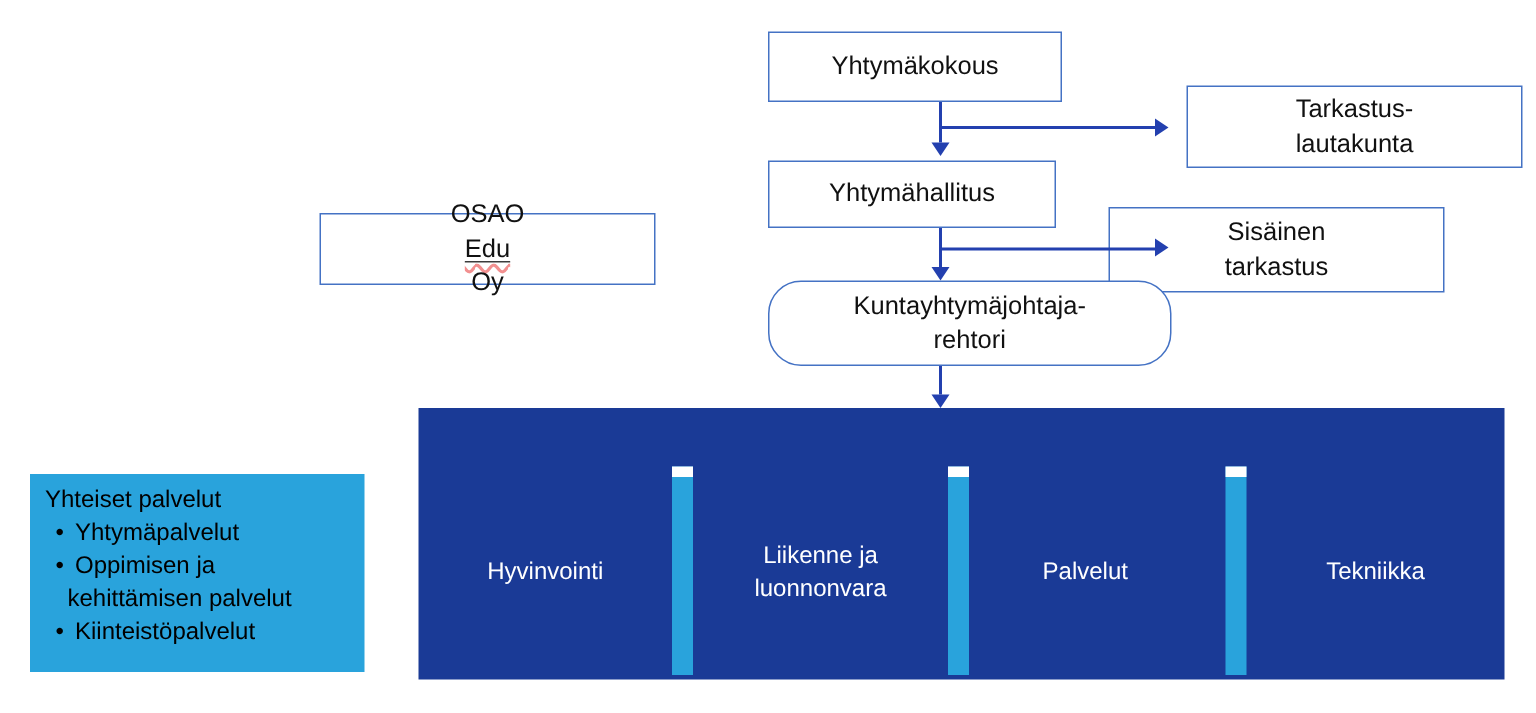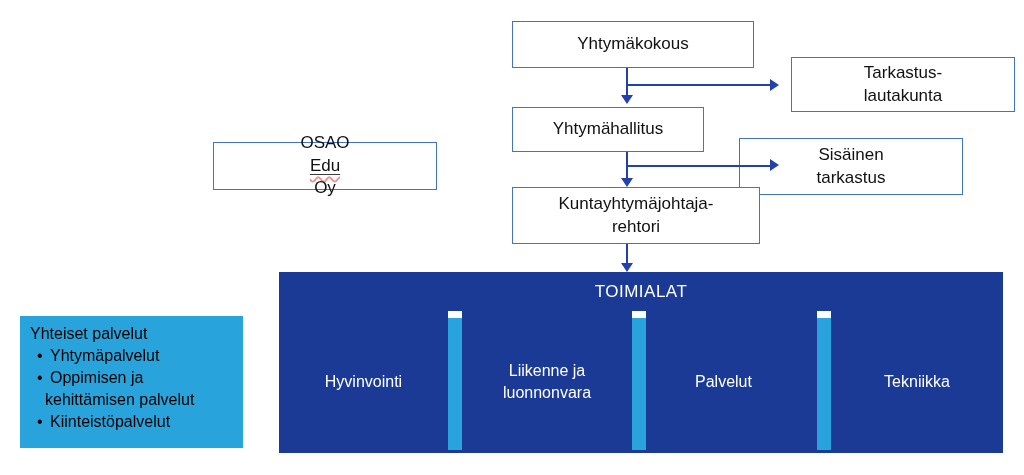--- a/index.html
+++ b/index.html
@@ -33,26 +33,26 @@
     flex-direction: column;
     align-items: center;
     justify-content: center;
     font-size: 17px;
     line-height: 1.35;
     color: var(--text-dark);
     text-align: center;
   }
   .org-box span { display: block; }
 
-  #box-yhtymakokous      { left: 512px; top: 21px;  width: 242px; height: 47px; }
+  #box-yhtymakokous      { left: 512px; top: 21px;  width: 196px; height: 47px; }
   #box-osao-edu          { left: 213px; top: 104px; width: 224px; height: 48px; margin-top: 38px; }
   #box-yhtymahallitus    { left: 512px; top: 107px; width: 192px; height: 45px; }
   #box-tarkastuslautakunta { left: 779px; top: 57px;  width: 224px; height: 55px; margin-left: 12px; }
   #box-sisainen          { left: 739px; top: 138px; width: 224px; height: 57px; }
-  #box-kuntayhtymajohtaja{ left: 512px; top: 187px; width: 248px; height: 57px; }
+  #box-kuntayhtymajohtaja{ left: 512px; top: 187px; width: 269px; height: 57px; border-radius: 22px; }
 
   
   .inline-label { display: flex; flex-direction: row; gap: 5px; }
   .misspelled-wrap {
     text-decoration: underline wavy #f29090;
     text-decoration-thickness: 1.5px;
     text-underline-offset: 5px;
   }
   .misspelled-inner {
     text-decoration: underline solid #3c3c3c;
@@ -187,21 +187,20 @@
   <div class="conn v" style="left:626px; top:152px; height:26px;"></div>
   <div class="arrow-down" style="left:621px; top:178px;"></div>
 
   <div class="conn h" style="left:627px; top:165px; width:143px;"></div>
   <div class="arrow-right" style="left:770px; top:159px;"></div>
 
   <div class="conn v" style="left:626px; top:244px; height:19px;"></div>
   <div class="arrow-down" style="left:621px; top:263px;"></div>
 
   <div class="toimialat">
-    <div class="toimialat-title">TOIMIALAT</div>
 
     <div class="division-label" id="division-hyvinvointi">
       <span>Hyvinvointi</span>
     </div>
 
     <div class="separator-strip" id="strip-1">
       <div class="cap"></div>
     </div>
 
     <div class="division-label" id="division-liikenne">

